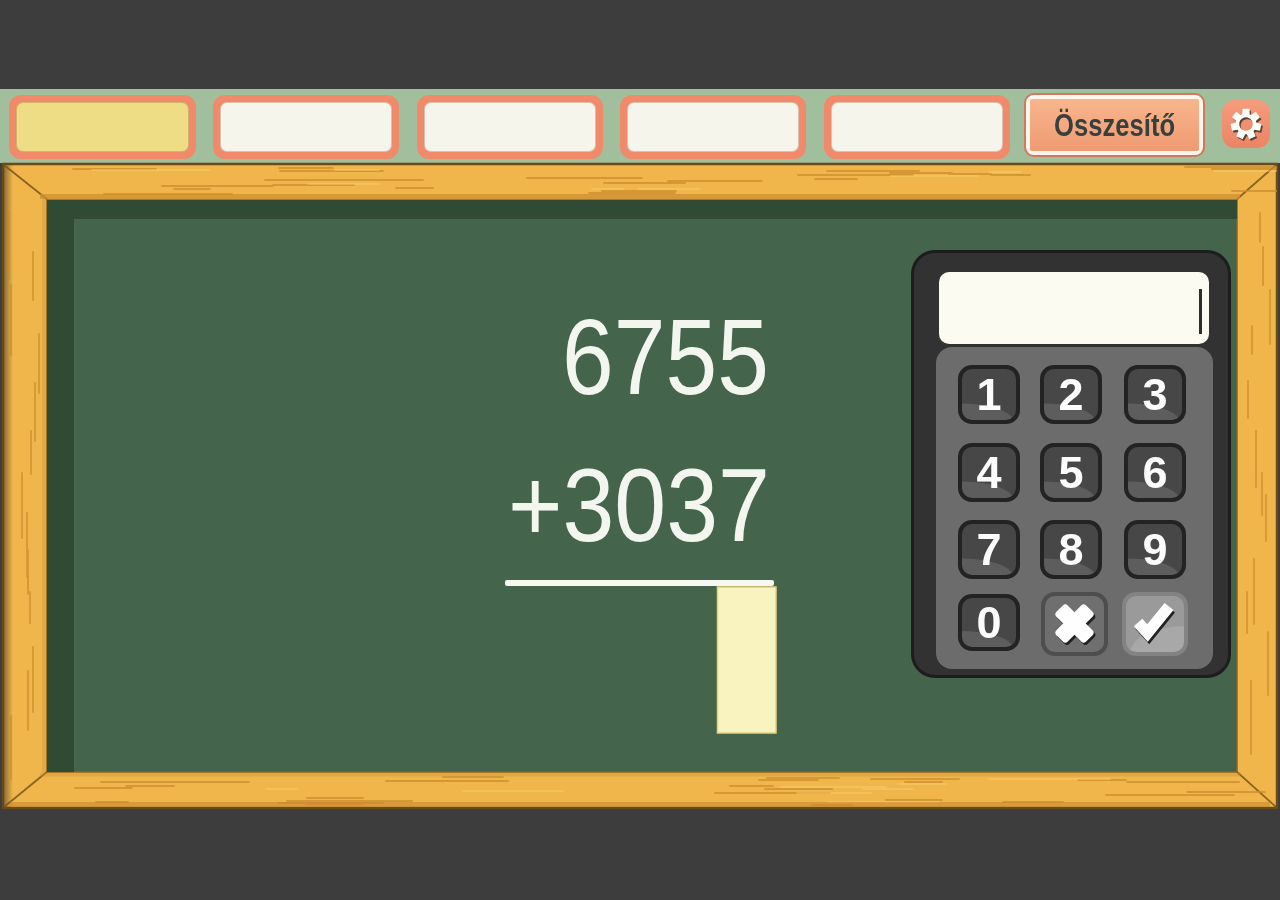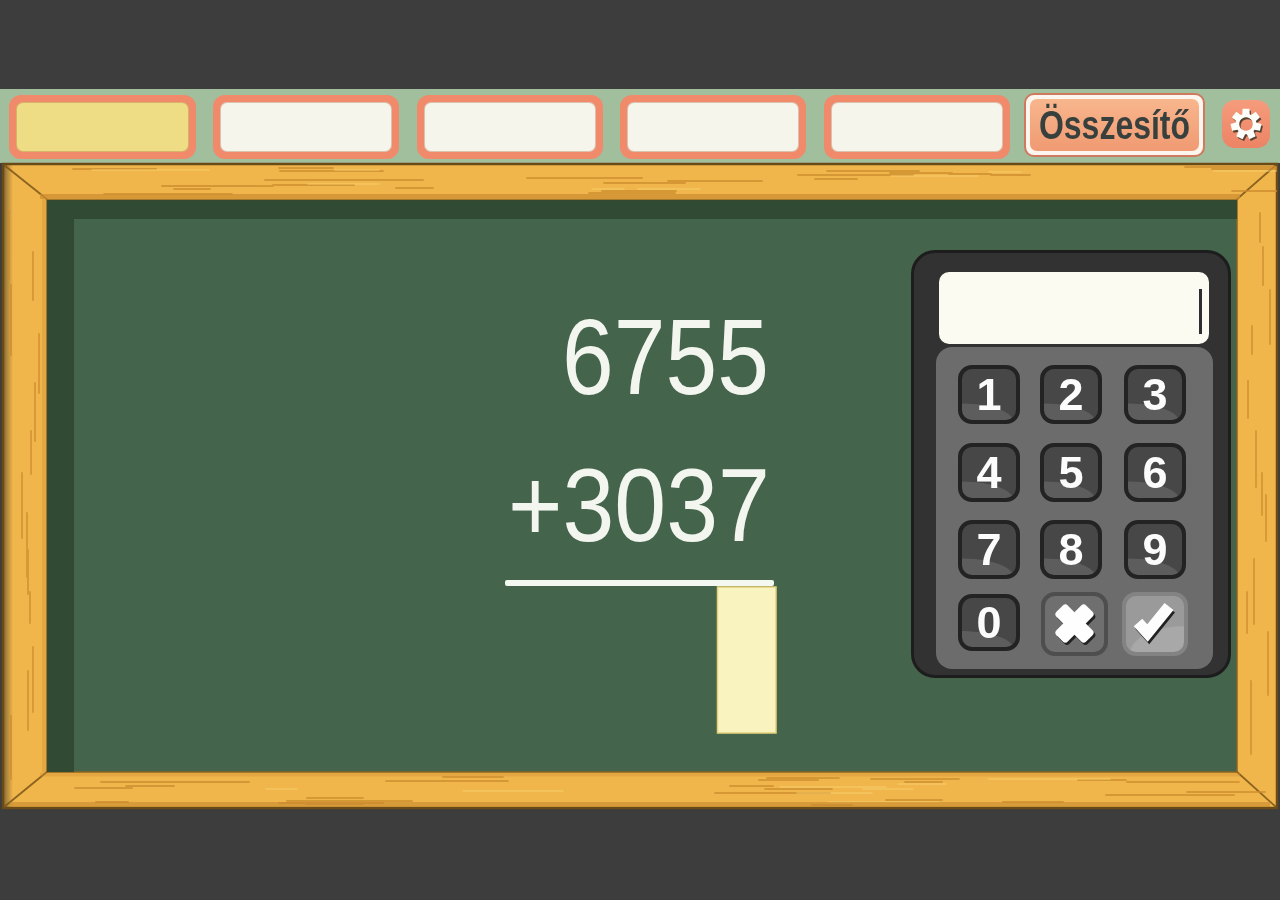--- a/index.html
+++ b/index.html
@@ -25,21 +25,21 @@
 
 <div class="abs" style="left:620px;top:95px;width:186px;height:64px;background:#f08a6b;border-radius:12px;">
     <div class="abs" style="left:7px;top:7px;right:7px;bottom:7px;background:#f5f5eb;border:1.5px solid rgba(170,100,60,0.35);border-radius:7px;"></div>
   </div>
 
 <div class="abs" style="left:824px;top:95px;width:186px;height:64px;background:#f08a6b;border-radius:12px;">
     <div class="abs" style="left:7px;top:7px;right:7px;bottom:7px;background:#f5f5eb;border:1.5px solid rgba(170,100,60,0.35);border-radius:7px;"></div>
   </div>
 
 <div class="abs" style="left:1024px;top:93px;width:181px;height:64px;background:#fdf6ee;border:2px solid #cf7a5e;border-radius:10px;box-sizing:border-box;">
-  <div class="abs" style="left:4px;top:4px;right:4px;bottom:4px;background:linear-gradient(#f8b68d,#f09a72);border-radius:7px;display:flex;align-items:center;justify-content:center;font-size:40px;font-weight:700;color:#38403e;text-align:center;">
+  <div class="abs" style="left:4px;top:4px;right:4px;bottom:4px;background:linear-gradient(#f8b68d,#f09a72);border-radius:2px;display:flex;align-items:center;justify-content:center;font-size:32px;font-weight:700;color:#38403e;text-align:center;">
       <span style="display:inline-block;transform:scaleX(0.8);">Összesítő</span>
     </div>
 </div>
 
 <div class="abs" style="left:1222px;top:100px;width:48px;height:48px;background:linear-gradient(#f59c7c,#ec8465);border-radius:13px;">
   <svg width="48" height="48" viewBox="0 0 48 48" style="position:absolute;left:0;top:0;">
     <path transform="translate(25.4,25.9) scale(0.94)" fill="#574334" d="M-3.9,-10.3 L-3.7,-16.1 L3.7,-16.1 L3.9,-10.3 L5.6,-9.5 L10.3,-12.9 L14.9,-7.1 L10.5,-3.3 L10.9,-1.6 L16.5,-0.0 L14.8,7.2 L9.1,6.1 L8.0,7.5 L10.3,12.9 L3.6,16.1 L0.9,11.0 L-0.9,11.0 L-3.6,16.1 L-10.3,12.9 L-8.0,7.5 L-9.1,6.1 L-14.8,7.2 L-16.5,-0.0 L-10.9,-1.6 L-10.5,-3.3 L-14.9,-7.1 L-10.3,-12.9 L-5.6,-9.5 Z M0,-7.2 A7.2,7.2 0 1,0 0.01,-7.2 Z" fill-rule="evenodd"></path>
     <path transform="translate(24,24) scale(0.94)" fill="#fdfdfa" d="M-3.9,-10.3 L-3.7,-16.1 L3.7,-16.1 L3.9,-10.3 L5.6,-9.5 L10.3,-12.9 L14.9,-7.1 L10.5,-3.3 L10.9,-1.6 L16.5,-0.0 L14.8,7.2 L9.1,6.1 L8.0,7.5 L10.3,12.9 L3.6,16.1 L0.9,11.0 L-0.9,11.0 L-3.6,16.1 L-10.3,12.9 L-8.0,7.5 L-9.1,6.1 L-14.8,7.2 L-16.5,-0.0 L-10.9,-1.6 L-10.5,-3.3 L-14.9,-7.1 L-10.3,-12.9 L-5.6,-9.5 Z M0,-7.2 A7.2,7.2 0 1,0 0.01,-7.2 Z" fill-rule="evenodd"></path>
   </svg>
 </div>

